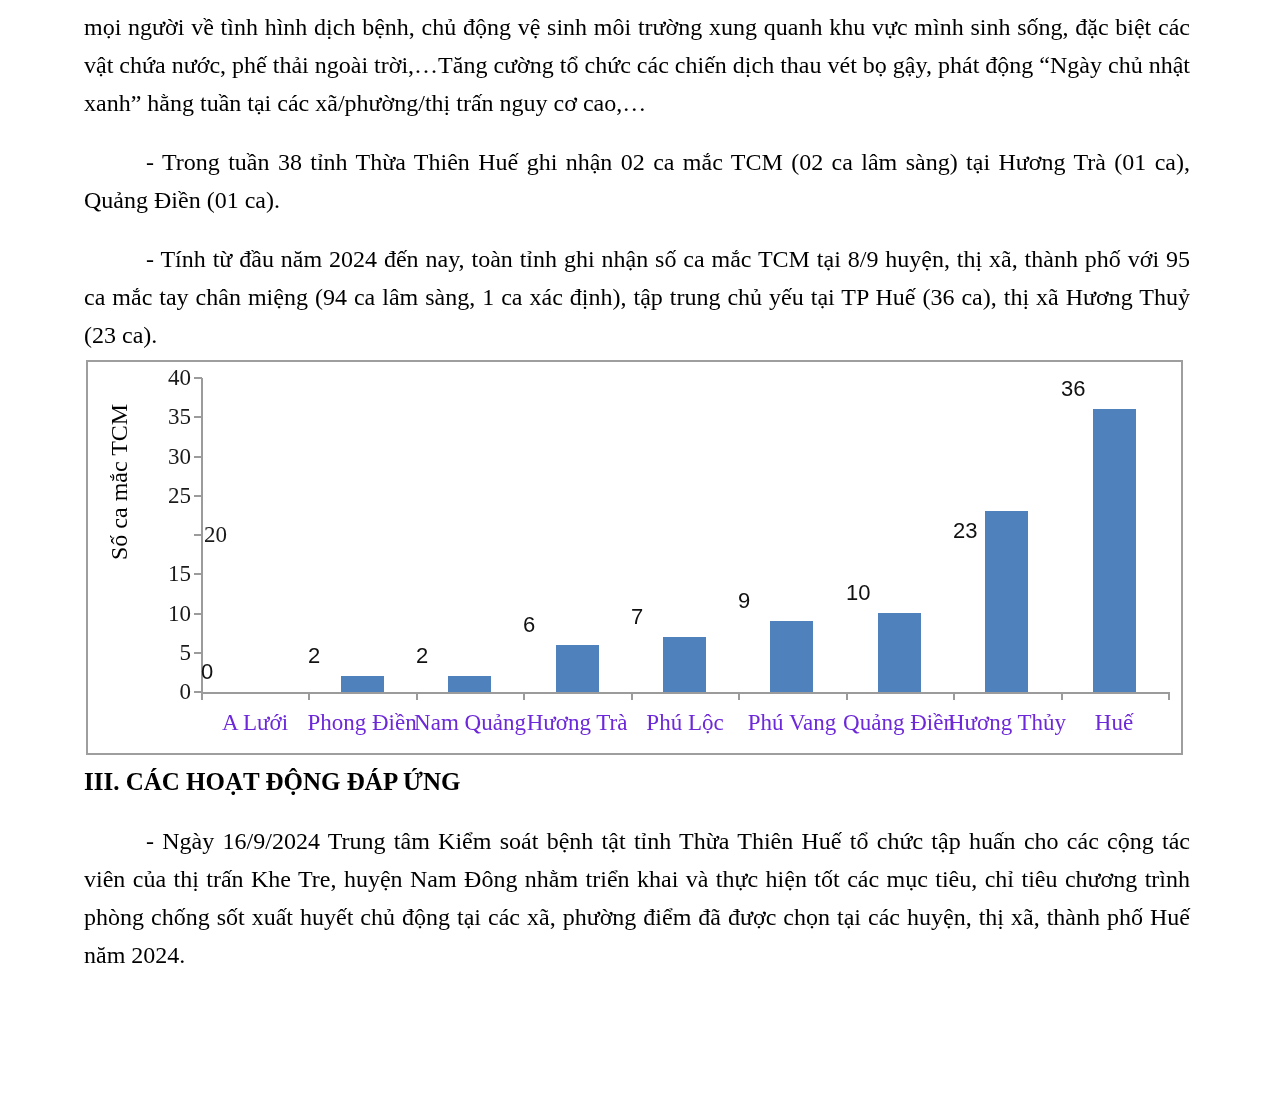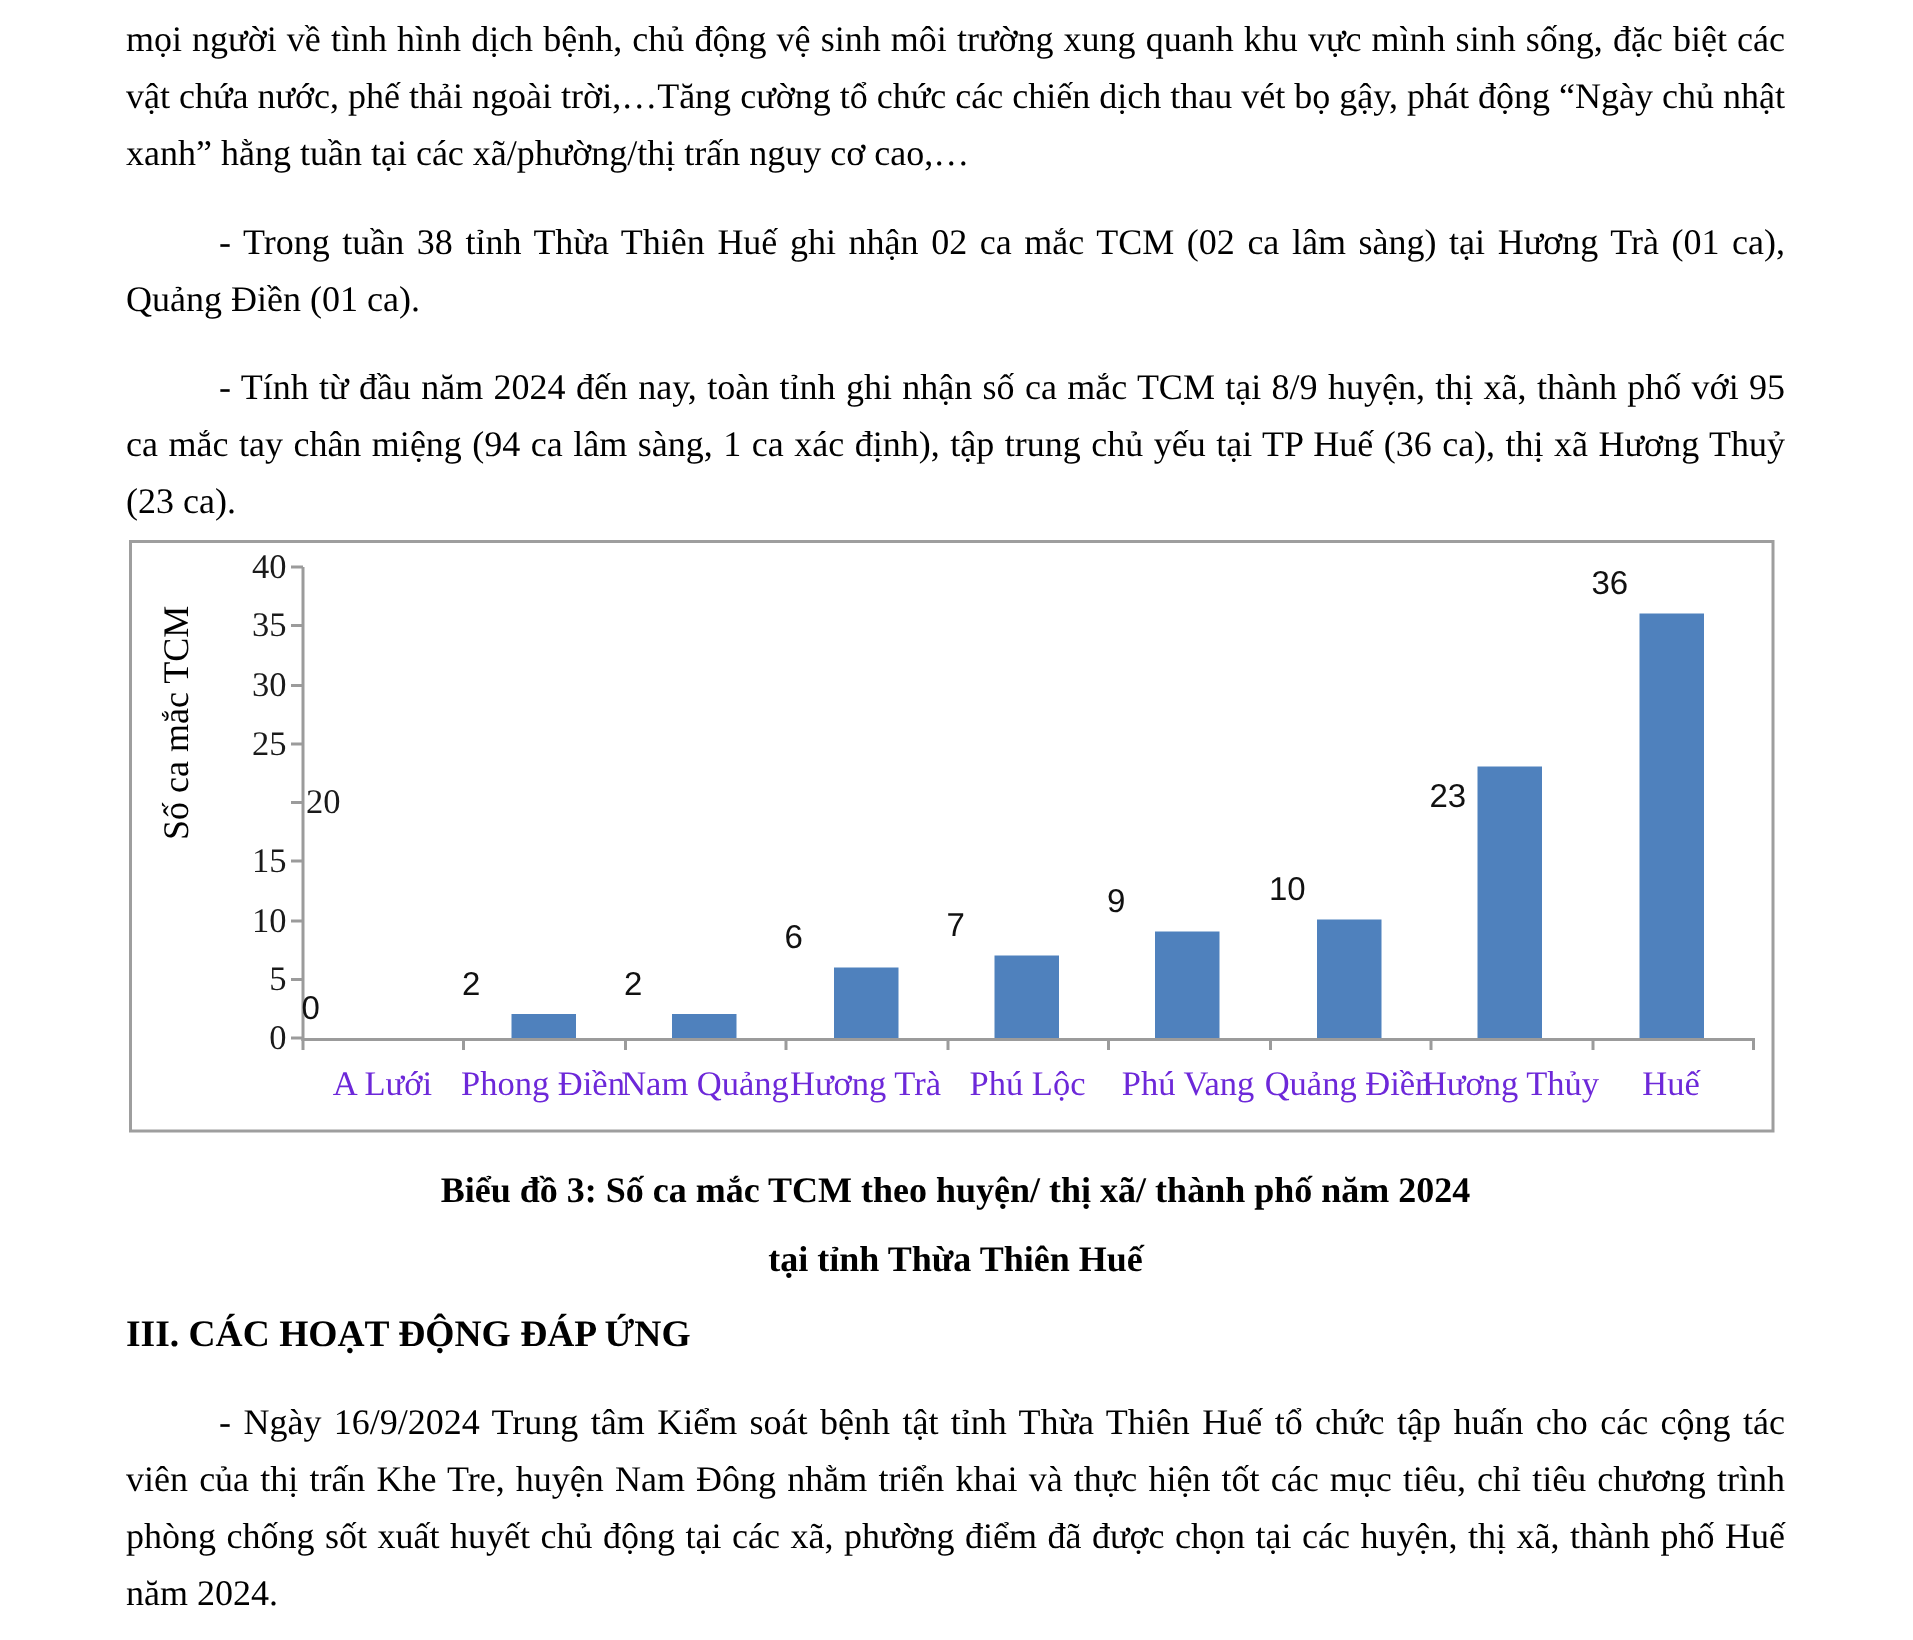--- a/index.html
+++ b/index.html
@@ -113,22 +113,18 @@
         <div class="cat-label" style="left: 731px; width: 160px;">Quảng Điền</div>
         <div class="bar" style="left: 897px; top: 149px; width: 43px; height: 181px; background: rgb(79, 129, 189);"></div>
         <div class="bar-label" style="left: 865px; width: 107px; top: 115px; margin-top: 40px;">23</div>
         <div class="cat-label" style="left: 839px; width: 160px;">Hương Thủy</div>
         <div class="bar" style="left: 1005px; top: 47px; width: 43px; height: 283px; background: rgb(79, 129, 189);"></div>
         <div class="bar-label" style="left: 973px; width: 107px; top: 13px;">36</div>
         <div class="cat-label" style="left: 946px; width: 160px;">Huế</div>
       </div>
   </figure>
 
-  <div class="caption-block">
-    <p class="caption">Biểu đồ 3: Số ca mắc TCM theo huyện/ thị xã/ thành phố năm 2024</p>
-    <p class="caption">tại tỉnh Thừa Thiên Huế</p>
-  </div>
 
   <p class="h3">III. CÁC HOẠT ĐỘNG ĐÁP ỨNG</p>
 
   <p class="indent pspace">- Ngày 16/9/2024 Trung tâm Kiểm soát bệnh tật tỉnh Thừa Thiên Huế tổ chức tập huấn cho các cộng tác viên của thị trấn Khe Tre, huyện Nam Đông nhằm triển khai và thực hiện tốt các mục tiêu, chỉ tiêu chương trình phòng chống sốt xuất huyết chủ động tại các xã, phường điểm đã được chọn tại các huyện, thị xã, thành phố Huế năm 2024.</p>
 
 </div>
 
 </body></html>

